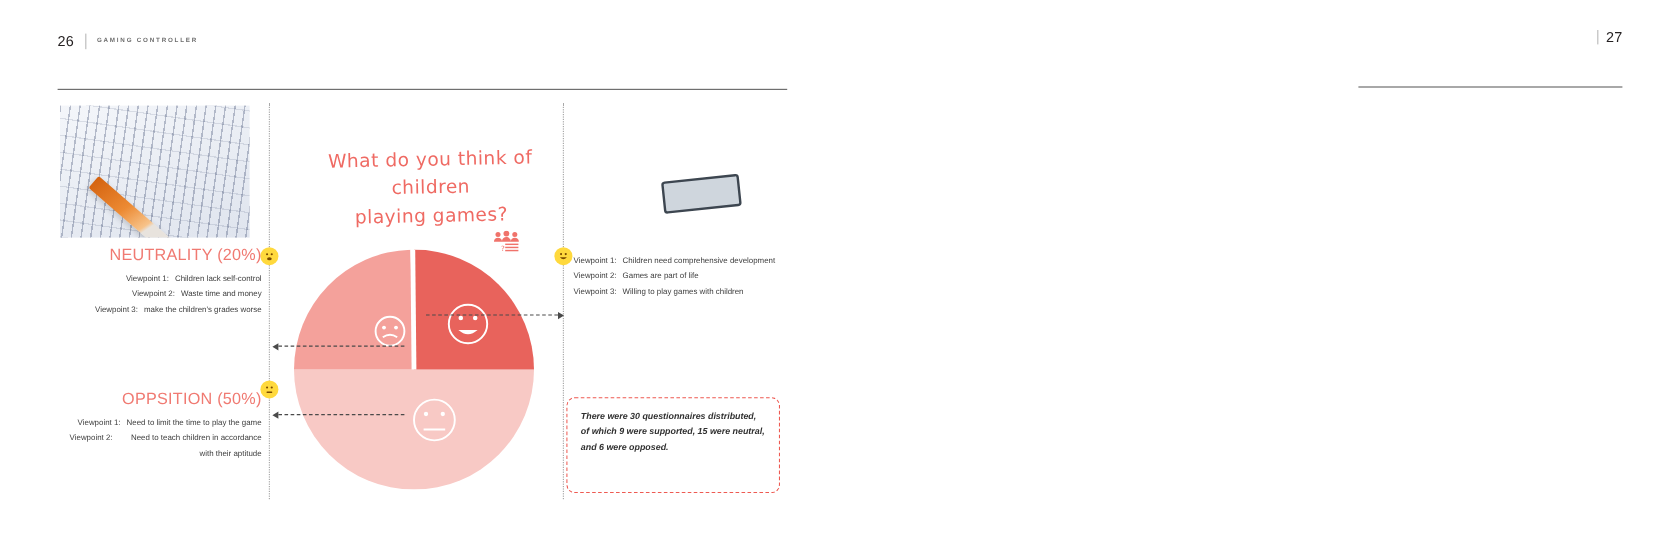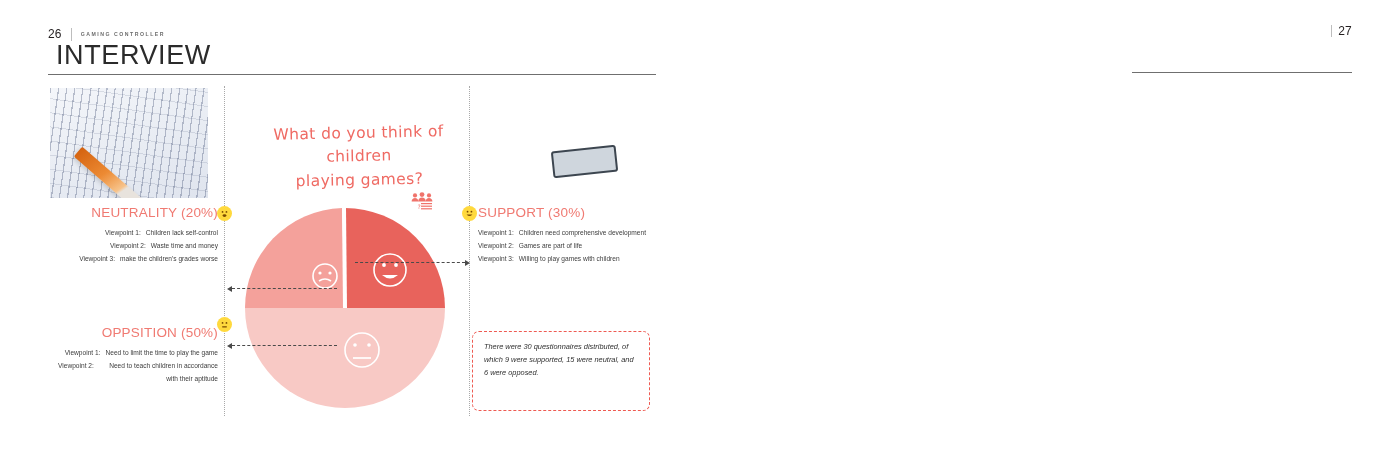--- a/index.html
+++ b/index.html
@@ -89,21 +89,21 @@
       border-top:3.2px solid transparent; border-bottom:3.2px solid transparent; }
   .arrow.left::after { left:-5px; border-right:5px solid #4a4a4a; }
   .arrow.right::after { right:-5px; border-left:5px solid #4a4a4a; }
   .ar-support { left: 355px; top: 262px; width: 110px; }
   .ar-neutrality { left: 232px; top: 288px; width: 105px; }
   .ar-opposition { left: 232px; top: 345px; width: 105px; }
 
   
   .callout { position: absolute; left: 472px; top: 331px; width: 178px; height: 80px;
       border: 1.3px dashed #ee5a52; border-radius: 7px; padding: 9px 11px;
-      font-style: italic; font-size: 7.4px; line-height: 1.75; color: #2f2f2f; }
+      font-style: italic; font-size: 7.4px; line-height: 1.75; color: #2f2f2f; font-weight: bold; }
 
   
   .hdr-right { position: absolute; right: 48px; top: 24px; display:flex; align-items:center; gap:6px; }
   .folio-rule-r { width: 1px; height: 12px; background: #bdbdbd; }
   .title-right { position: absolute; right: 48px; top: 40px; font-size: 25px; color: #2b2b2b; letter-spacing:.4px; white-space: nowrap; }
   .title-right .light { color: #9b9b9b; font-size: 21px; }
   .rule-right { position: absolute; right: 48px; top: 72px; width: 220px; height: 1.4px; background: #6f6f6f; }
 </style>
 </head>
 <body>
@@ -111,21 +111,20 @@
 <div class="spread">
 
   <div class="page-left">
 
     <div class="hdr-left">
       <span class="folio">26</span>
       <span class="folio-rule"></span>
       <span class="runhead">GAMING CONTROLLER</span>
     </div>
 
-    <div class="title-left">INTERVIEW</div>
     <div class="rule-left"></div>
 
     <div class="photo photo-math"></div>
     <div class="photo photo-family"></div>
 
     <div class="vguide vg1"></div>
     <div class="vguide vg2"></div>
 
     <div class="handwriting">
       <span>What do you think of children</span>
@@ -224,21 +223,20 @@
           <span>Need to limit the time to play the game</span>
         </div>
         <div class="vp-row">
           <span class="vp-label">Viewpoint 2:</span>
           <span>Need to teach children in accordance with their aptitude</span>
         </div>
       </div>
     </div>
 
     <div class="sec sec-support">
-      <div class="sec-head">SUPPORT (30%)</div>
       <div class="vp-block">
         <div class="vp-row">
           <span class="vp-label">Viewpoint 1:</span>
           <span>Children need comprehensive development</span>
         </div>
         <div class="vp-row">
           <span class="vp-label">Viewpoint 2:</span>
           <span>Games are part of life</span>
         </div>
         <div class="vp-row">

